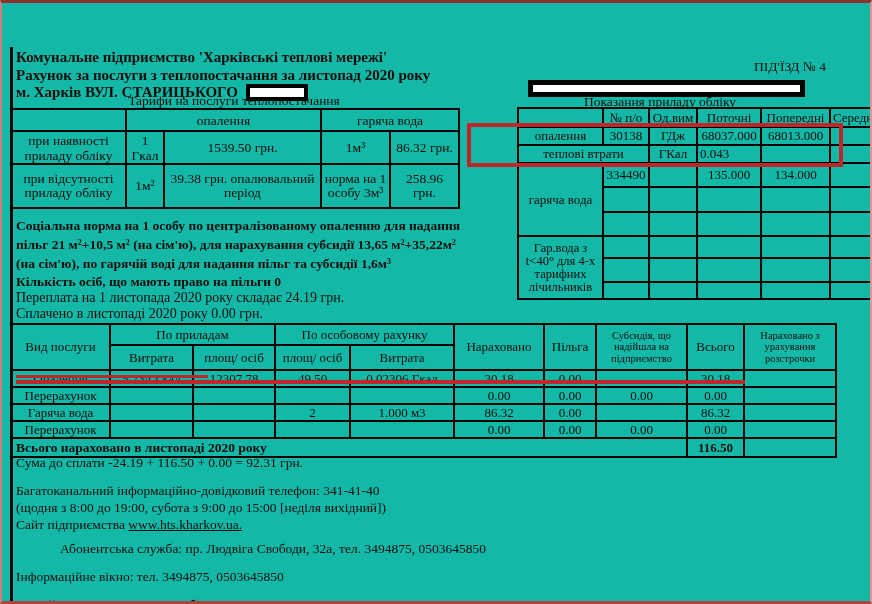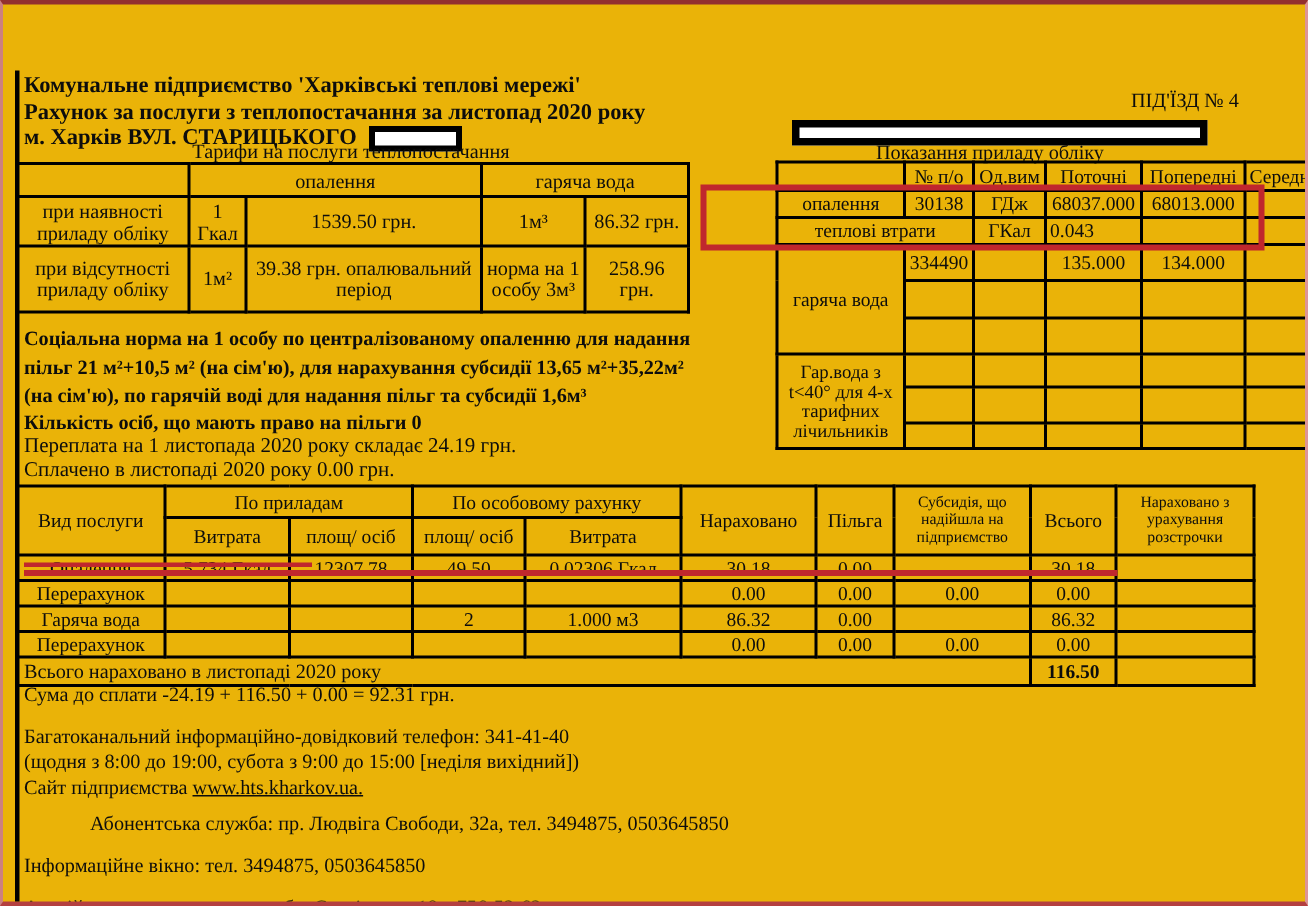--- a/index.html
+++ b/index.html
@@ -1,18 +1,18 @@
 <!DOCTYPE html>
 <html><head>
 <meta charset="utf-8">
 <style>
   * { margin:0; padding:0; box-sizing:border-box; }
   html,body { background:#fff; }
   .page {
-    position:relative; width:872px; height:604px; background:#eab308;
+    position:relative; width:872px; height:604px; background:#14b8a6;
     font-family:"Liberation Serif","DejaVu Serif",serif; color:#0d0d0d;
     border-top:3px solid #93302f; border-bottom:3px solid #b44040;
     border-left:2px solid #cc8080; border-right:2px solid #dd9595;
     overflow:hidden;
   }
   .abs { position:absolute; }
   .left-rule { left:8px; top:44px; width:3px; height:560px; background:#000; }
 
   
   .hdr { left:14px; top:46px; font-weight:bold; font-size:15px; line-height:17.5px; white-space:nowrap; }
@@ -55,21 +55,21 @@
   .overpay { top:287px; } .paid { top:303px; }
 
   
   .billing { left:8px; top:320px; width:825px; font-size:13px; }
   .billing td { line-height:14px; }
   .billing .hA td { height:21px; }
   .billing .hB td { height:25px; }
   .billing .dr td { height:17px; }
   .billing .small-h { font-size:10.5px; line-height:11.5px; }
   .billing .total td { height:19px; }
-  .billing .total .lbl { text-align:left; font-weight:normal; font-size:13.5px; padding-left:4px; }
+  .billing .total .lbl { text-align:left; font-weight:bold; font-size:13.5px; padding-left:4px; }
   .billing .total .val { font-weight:bold; }
 
   
   .ft { left:14px; font-size:13.5px; white-space:nowrap; }
   .f-sum { top:452px; }
   .f-phone { top:480px; }
   .f-hours { top:497px; }
   .f-site { top:514px; }
   .f-site .url { text-decoration:underline; }
   .f-abon { top:538px;margin-left:44px; }

